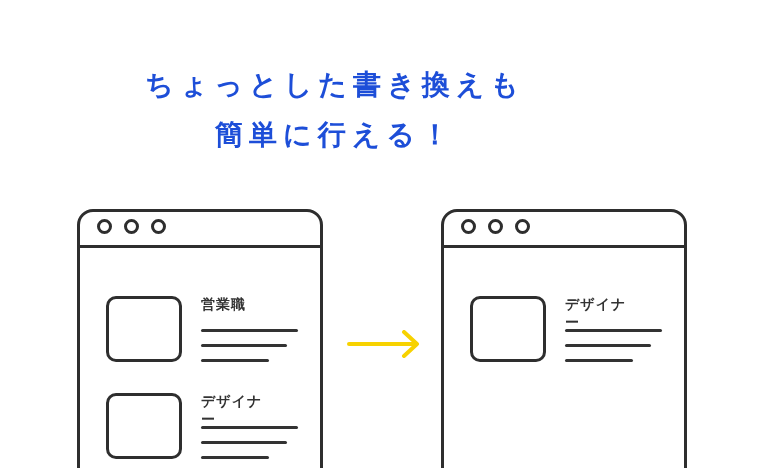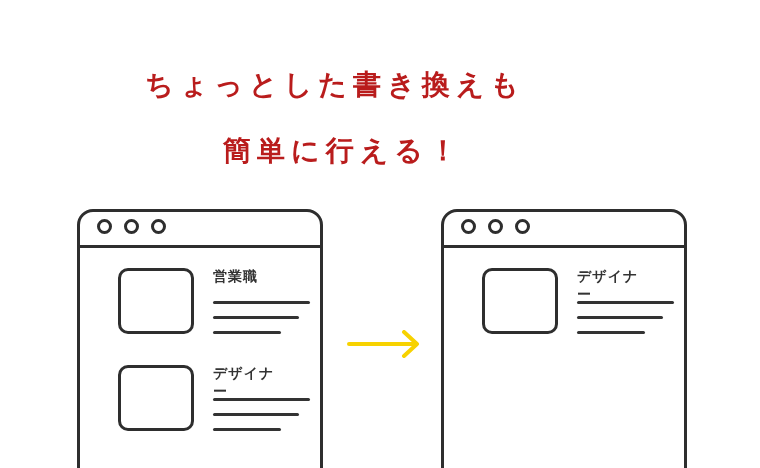--- a/index.html
+++ b/index.html
@@ -1,26 +1,26 @@
 <!DOCTYPE html>
 <html><head>
 <meta charset="utf-8">
 <style>
   html,body{margin:0;padding:0;background:#ffffff;}
   body{width:760px;height:468px;position:relative;overflow:hidden;font-family:"DejaVu Sans",sans-serif;color:#333333;}
-  .headline{position:absolute;left:0;width:670px;text-align:center;font-size:28px;font-weight:bold;letter-spacing:6px;color:#b91c1c;}
+  .headline{position:absolute;left:0;width:670px;text-align:center;font-size:28px;font-weight:bold;letter-spacing:6px;color:#1d4ed8;}
   .h1{top:66px;}
-  .h2{top:132px;margin-left:8px;}
+  .h2{top:116px;}
   .win{position:absolute;top:209px;width:246px;height:280px;border:3px solid #2e2e2e;border-radius:16px;box-sizing:border-box;background:#fff;}
   .win.left{left:77px;}
   .win.right{left:441px;}
   .titlebar{position:absolute;left:0;top:0;right:0;height:33px;border-bottom:3px solid #2e2e2e;}
   .dot{position:absolute;top:7px;width:15px;height:15px;border:3px solid #2e2e2e;border-radius:50%;box-sizing:border-box;}
   .d1{left:17px;}.d2{left:44px;}.d3{left:71px;}
-  .card{position:absolute;left:12px;width:196px;height:80px;}
+  .card{position:absolute;left:0;width:196px;height:80px;margin-top:28px;}
   .thumb{position:absolute;left:26px;top:0;width:76px;height:66px;border:3px solid #2e2e2e;border-radius:10px;box-sizing:border-box;}
   .label{position:absolute;left:121px;top:0;font-size:14px;font-weight:bold;color:#333;letter-spacing:1px;}
   .line{position:absolute;left:121px;height:3px;background:#333;border-radius:2px;}
   .l1{top:33px;width:97px;}
   .l2{top:48px;width:86px;}
   .l3{top:63px;width:68px;}
   .card1{top:56px;}
   .card2{top:153px;}
   .arrow{position:absolute;left:347px;top:330px;width:74px;height:28px;}
 </style>

